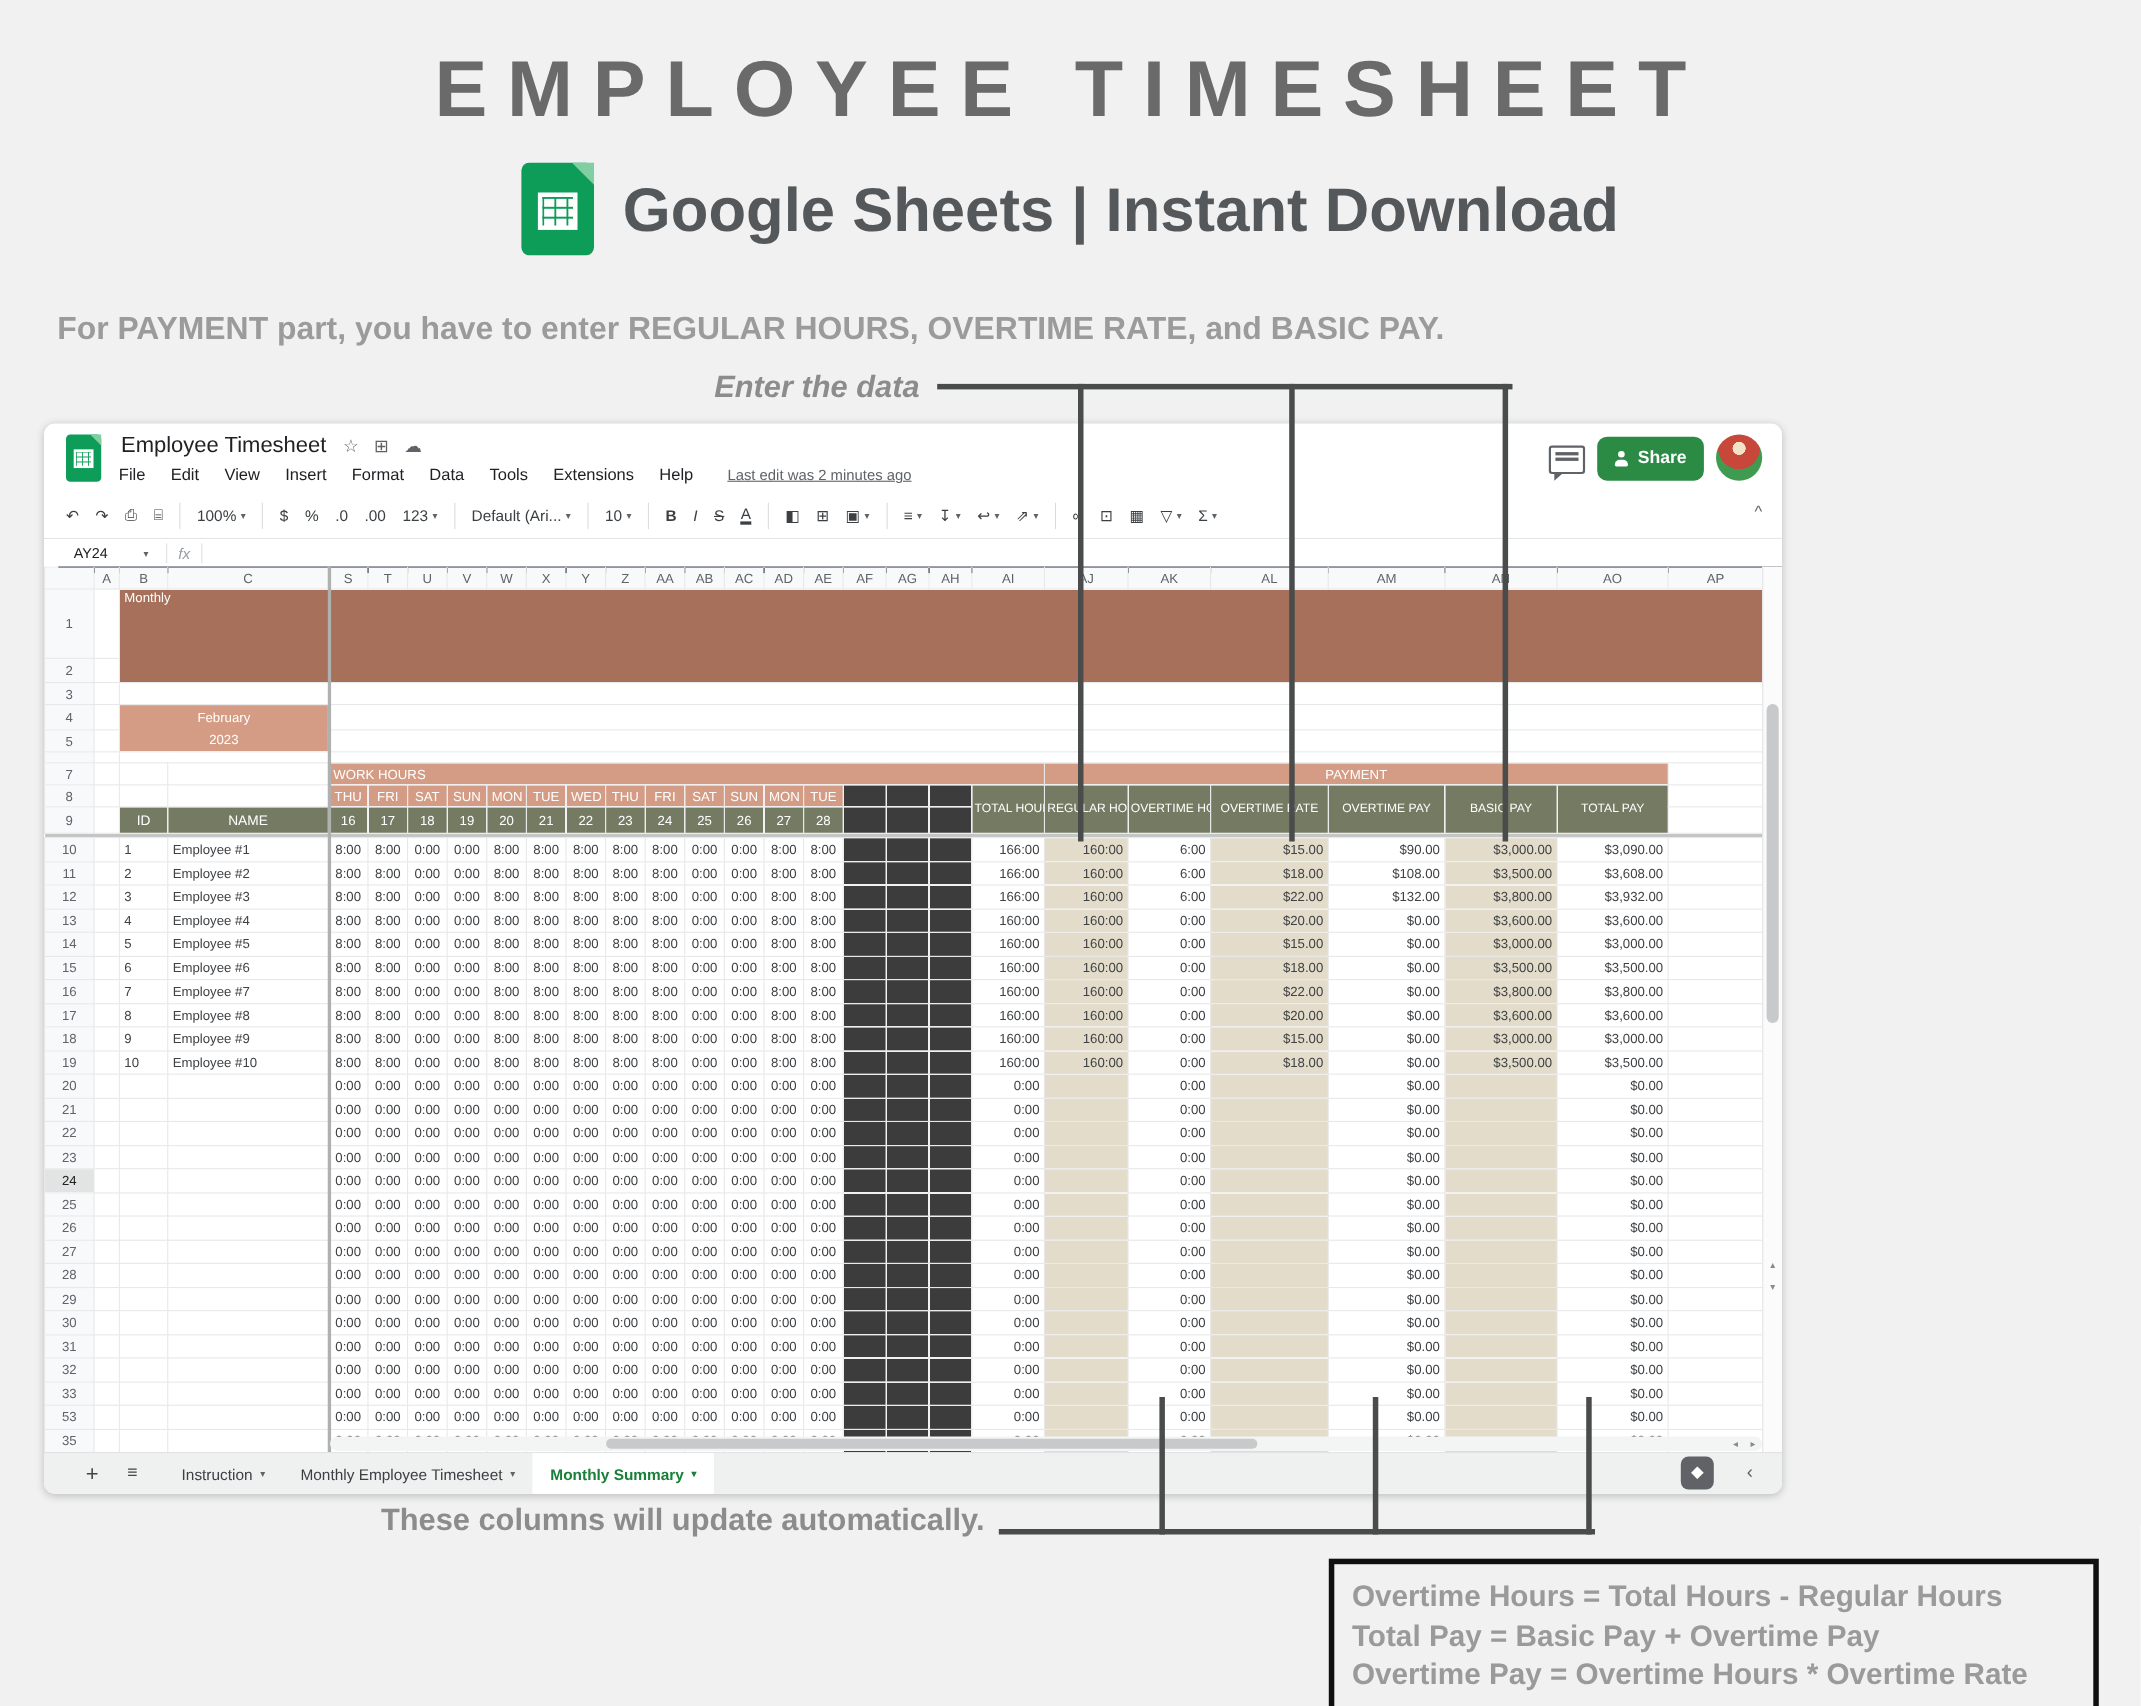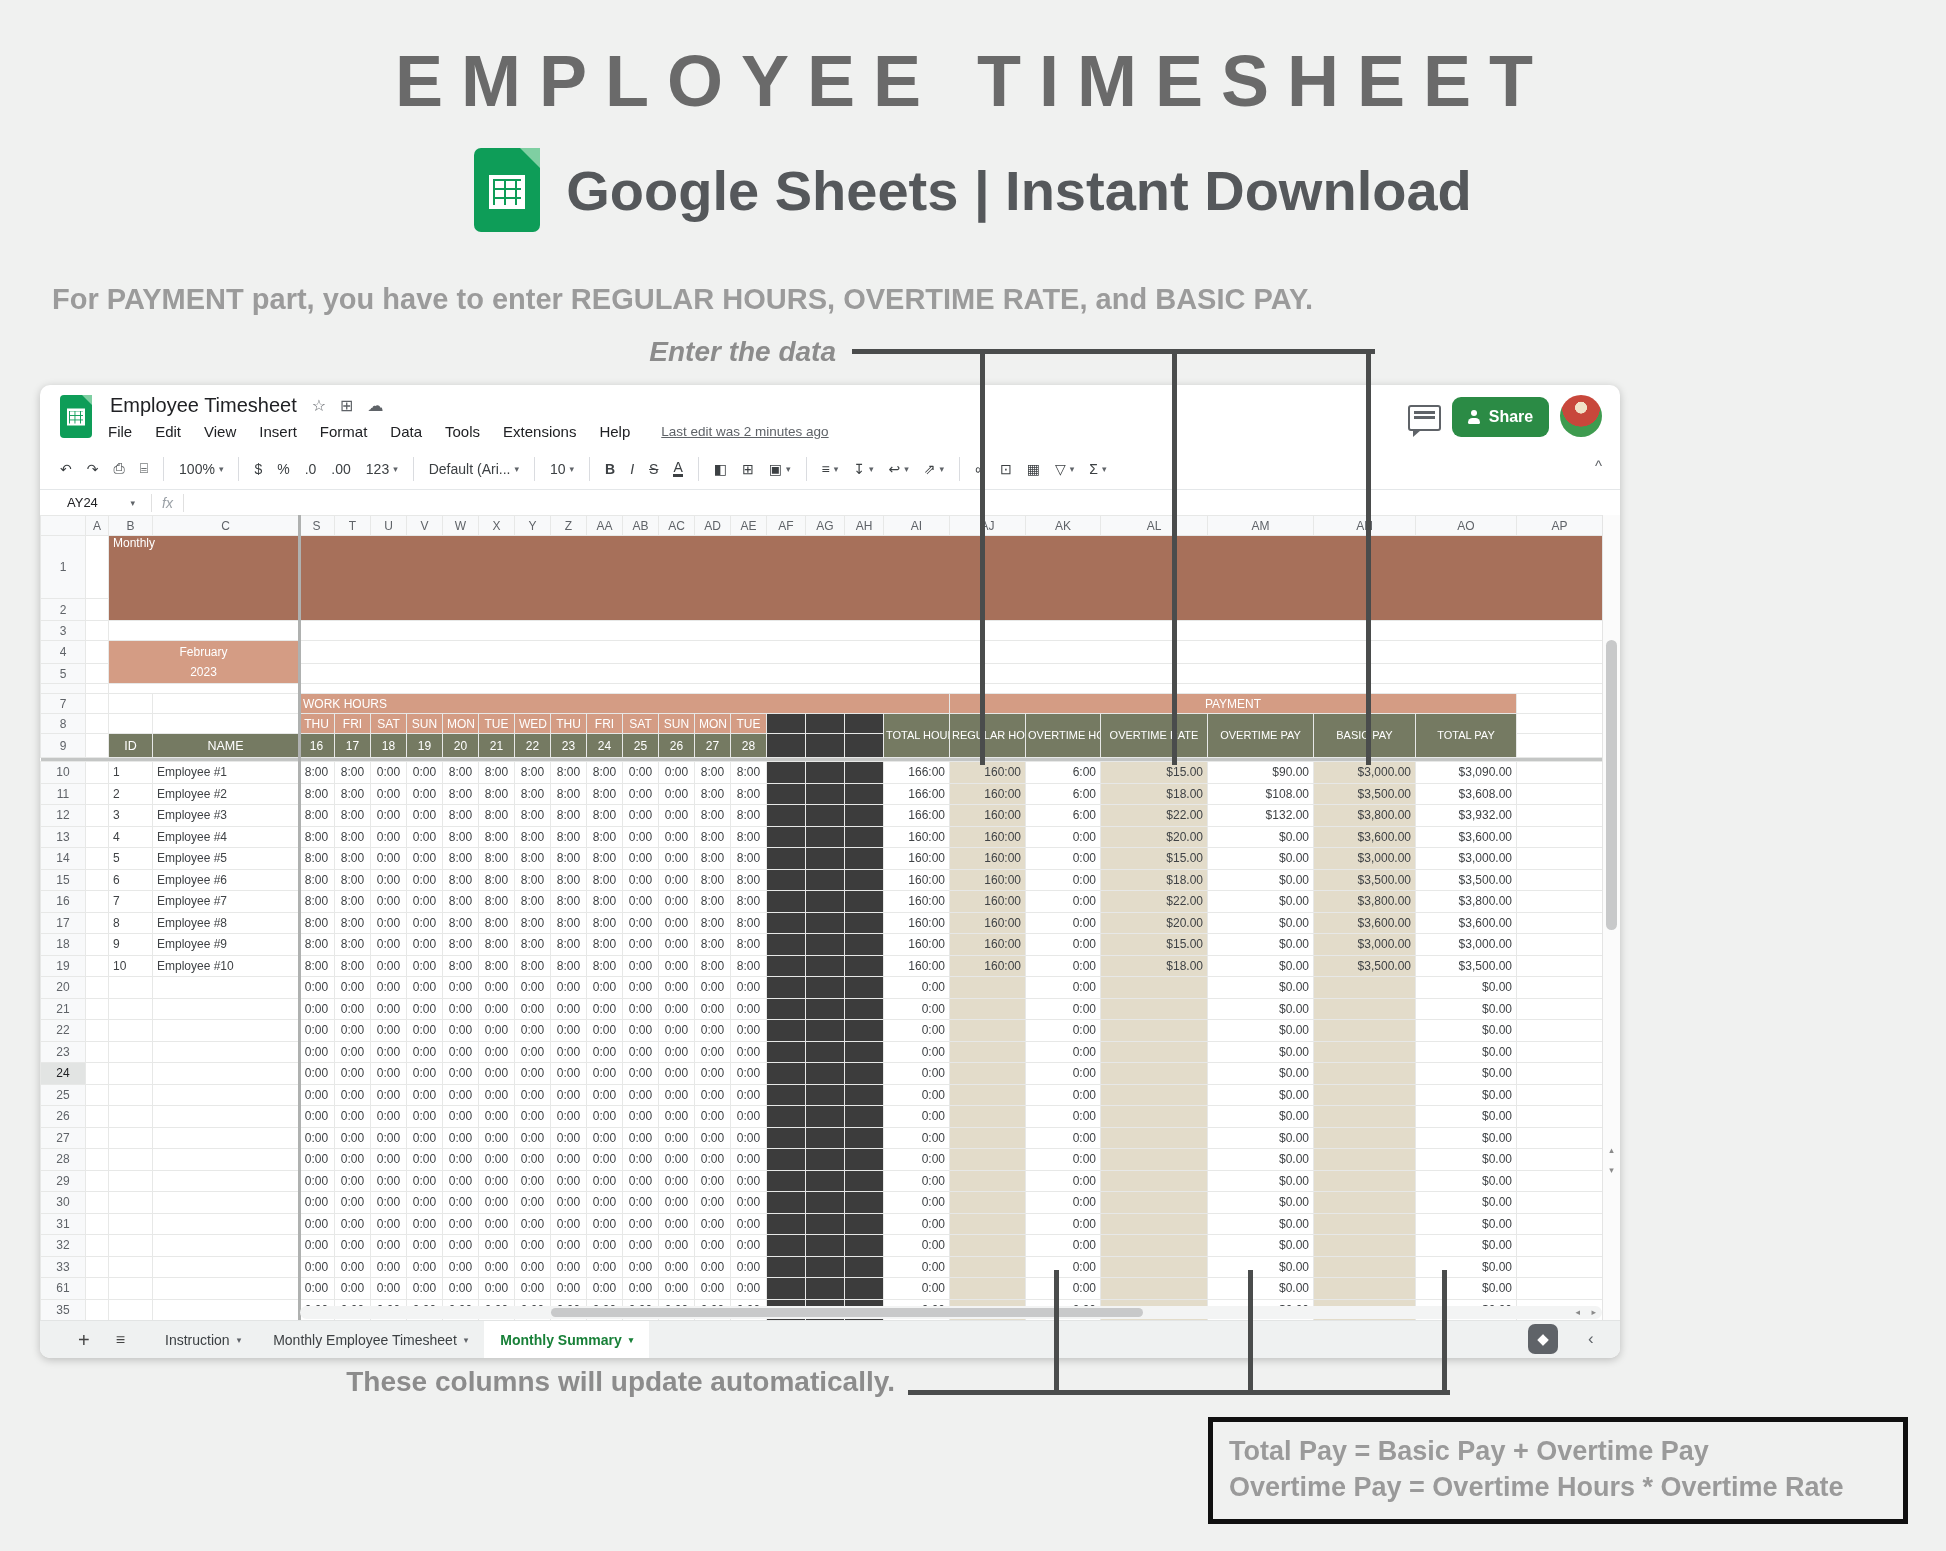--- a/index.html
+++ b/index.html
@@ -1180,21 +1180,21 @@
             <td class="dc m">0:00</td>
             <td class="dc m tan"></td>
             <td class="dc m">0:00</td>
             <td class="dc m tan"></td>
             <td class="dc m">$0.00</td>
             <td class="dc m tan"></td>
             <td class="dc m">$0.00</td>
             <td class="blank"></td>
           </tr>
           <tr style="height: 21.5px;">
-            <th class="rh">61</th>
+            <th class="rh">53</th>
             <td class="cA blank"></td>
             <td class="dc nm"></td>
             <td class="dc nm"></td>
             <td class="dc t">0:00</td>
             <td class="dc t">0:00</td>
             <td class="dc t">0:00</td>
             <td class="dc t">0:00</td>
             <td class="dc t">0:00</td>
             <td class="dc t">0:00</td>
             <td class="dc t">0:00</td>
@@ -1284,15 +1284,16 @@
   <div class="tab-chev">‹</div>
 </div>
 
 <div class="abs ann-text" style="left:300px;top:1366px;width:595px;text-align:right;">These columns will update automatically.</div>
 <div class="abs ann-line" style="left:908px;top:1390px;width:542px;height:5px;"></div>
 <div class="abs ann-line" style="left:1054px;top:1270px;width:5px;height:125px;"></div>
 <div class="abs ann-line" style="left:1248px;top:1270px;width:5px;height:125px;"></div>
 <div class="abs ann-line" style="left:1442px;top:1270px;width:5px;height:125px;"></div>
 
 <div class="abs formula-box">
+  <div>Overtime Hours = Total Hours - Regular Hours</div>
   <div>Total Pay = Basic Pay + Overtime Pay</div>
   <div>Overtime Pay = Overtime Hours * Overtime Rate</div>
 </div>
 
 </body></html>

